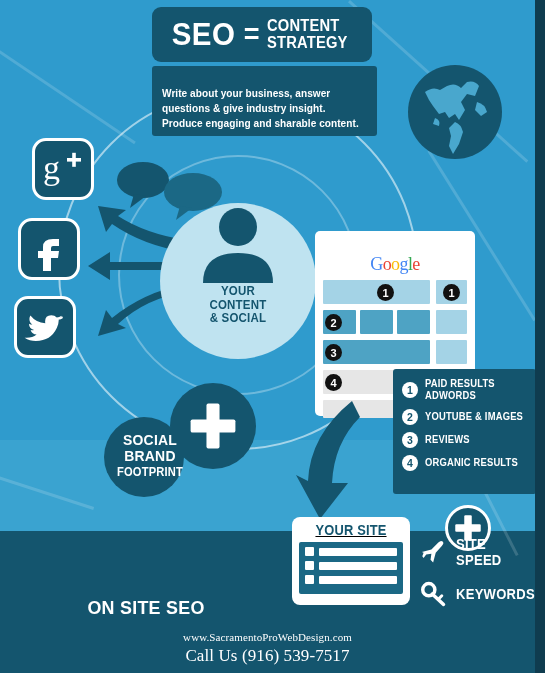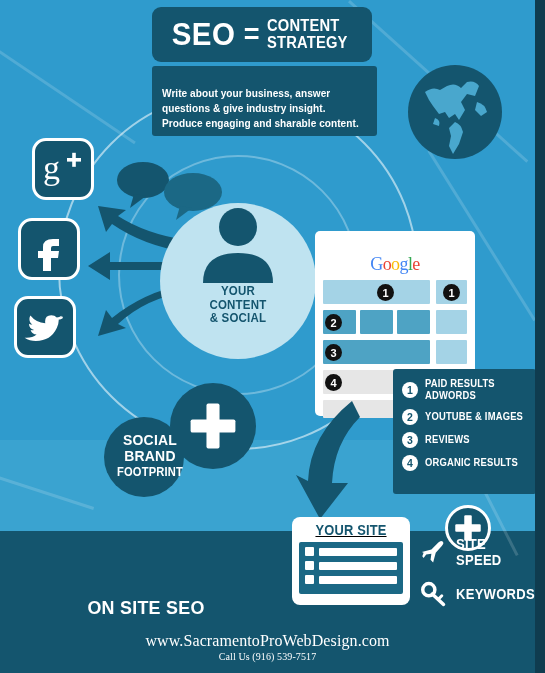--- a/index.html
+++ b/index.html
@@ -193,22 +193,22 @@
   .icon-row .lbl{
     color:#ffffff; font-size:14px; font-weight:bold; letter-spacing:.3px;
     transform:scaleX(.93); transform-origin:left center;
   }
 
   
   .footer{
     position:absolute; left:0; right:0; top:631px; text-align:center;
     font-family:"Liberation Serif", serif; color:#ffffff;
   }
-  .footer .url{ font-size:16px; line-height:1.25; letter-spacing:.1px; }
-  .footer .tel{ font-size:10px; line-height:1.25; letter-spacing:.1px;font-family:Liberation Serif, serif; }
+  .footer .url{ font-size:11px; line-height:1.25; letter-spacing:.1px; }
+  .footer .tel{ font-size:17px; line-height:1.25; letter-spacing:.1px;font-family:Liberation Serif, serif; }
   svg{ display:block; }
 </style>
 </head>
 <body>
 
 <div id="poster">
 
   <div class="bg-band-light"></div>
   <div class="bg-band-mid"></div>
   <div class="bg-dark-panel"></div>

